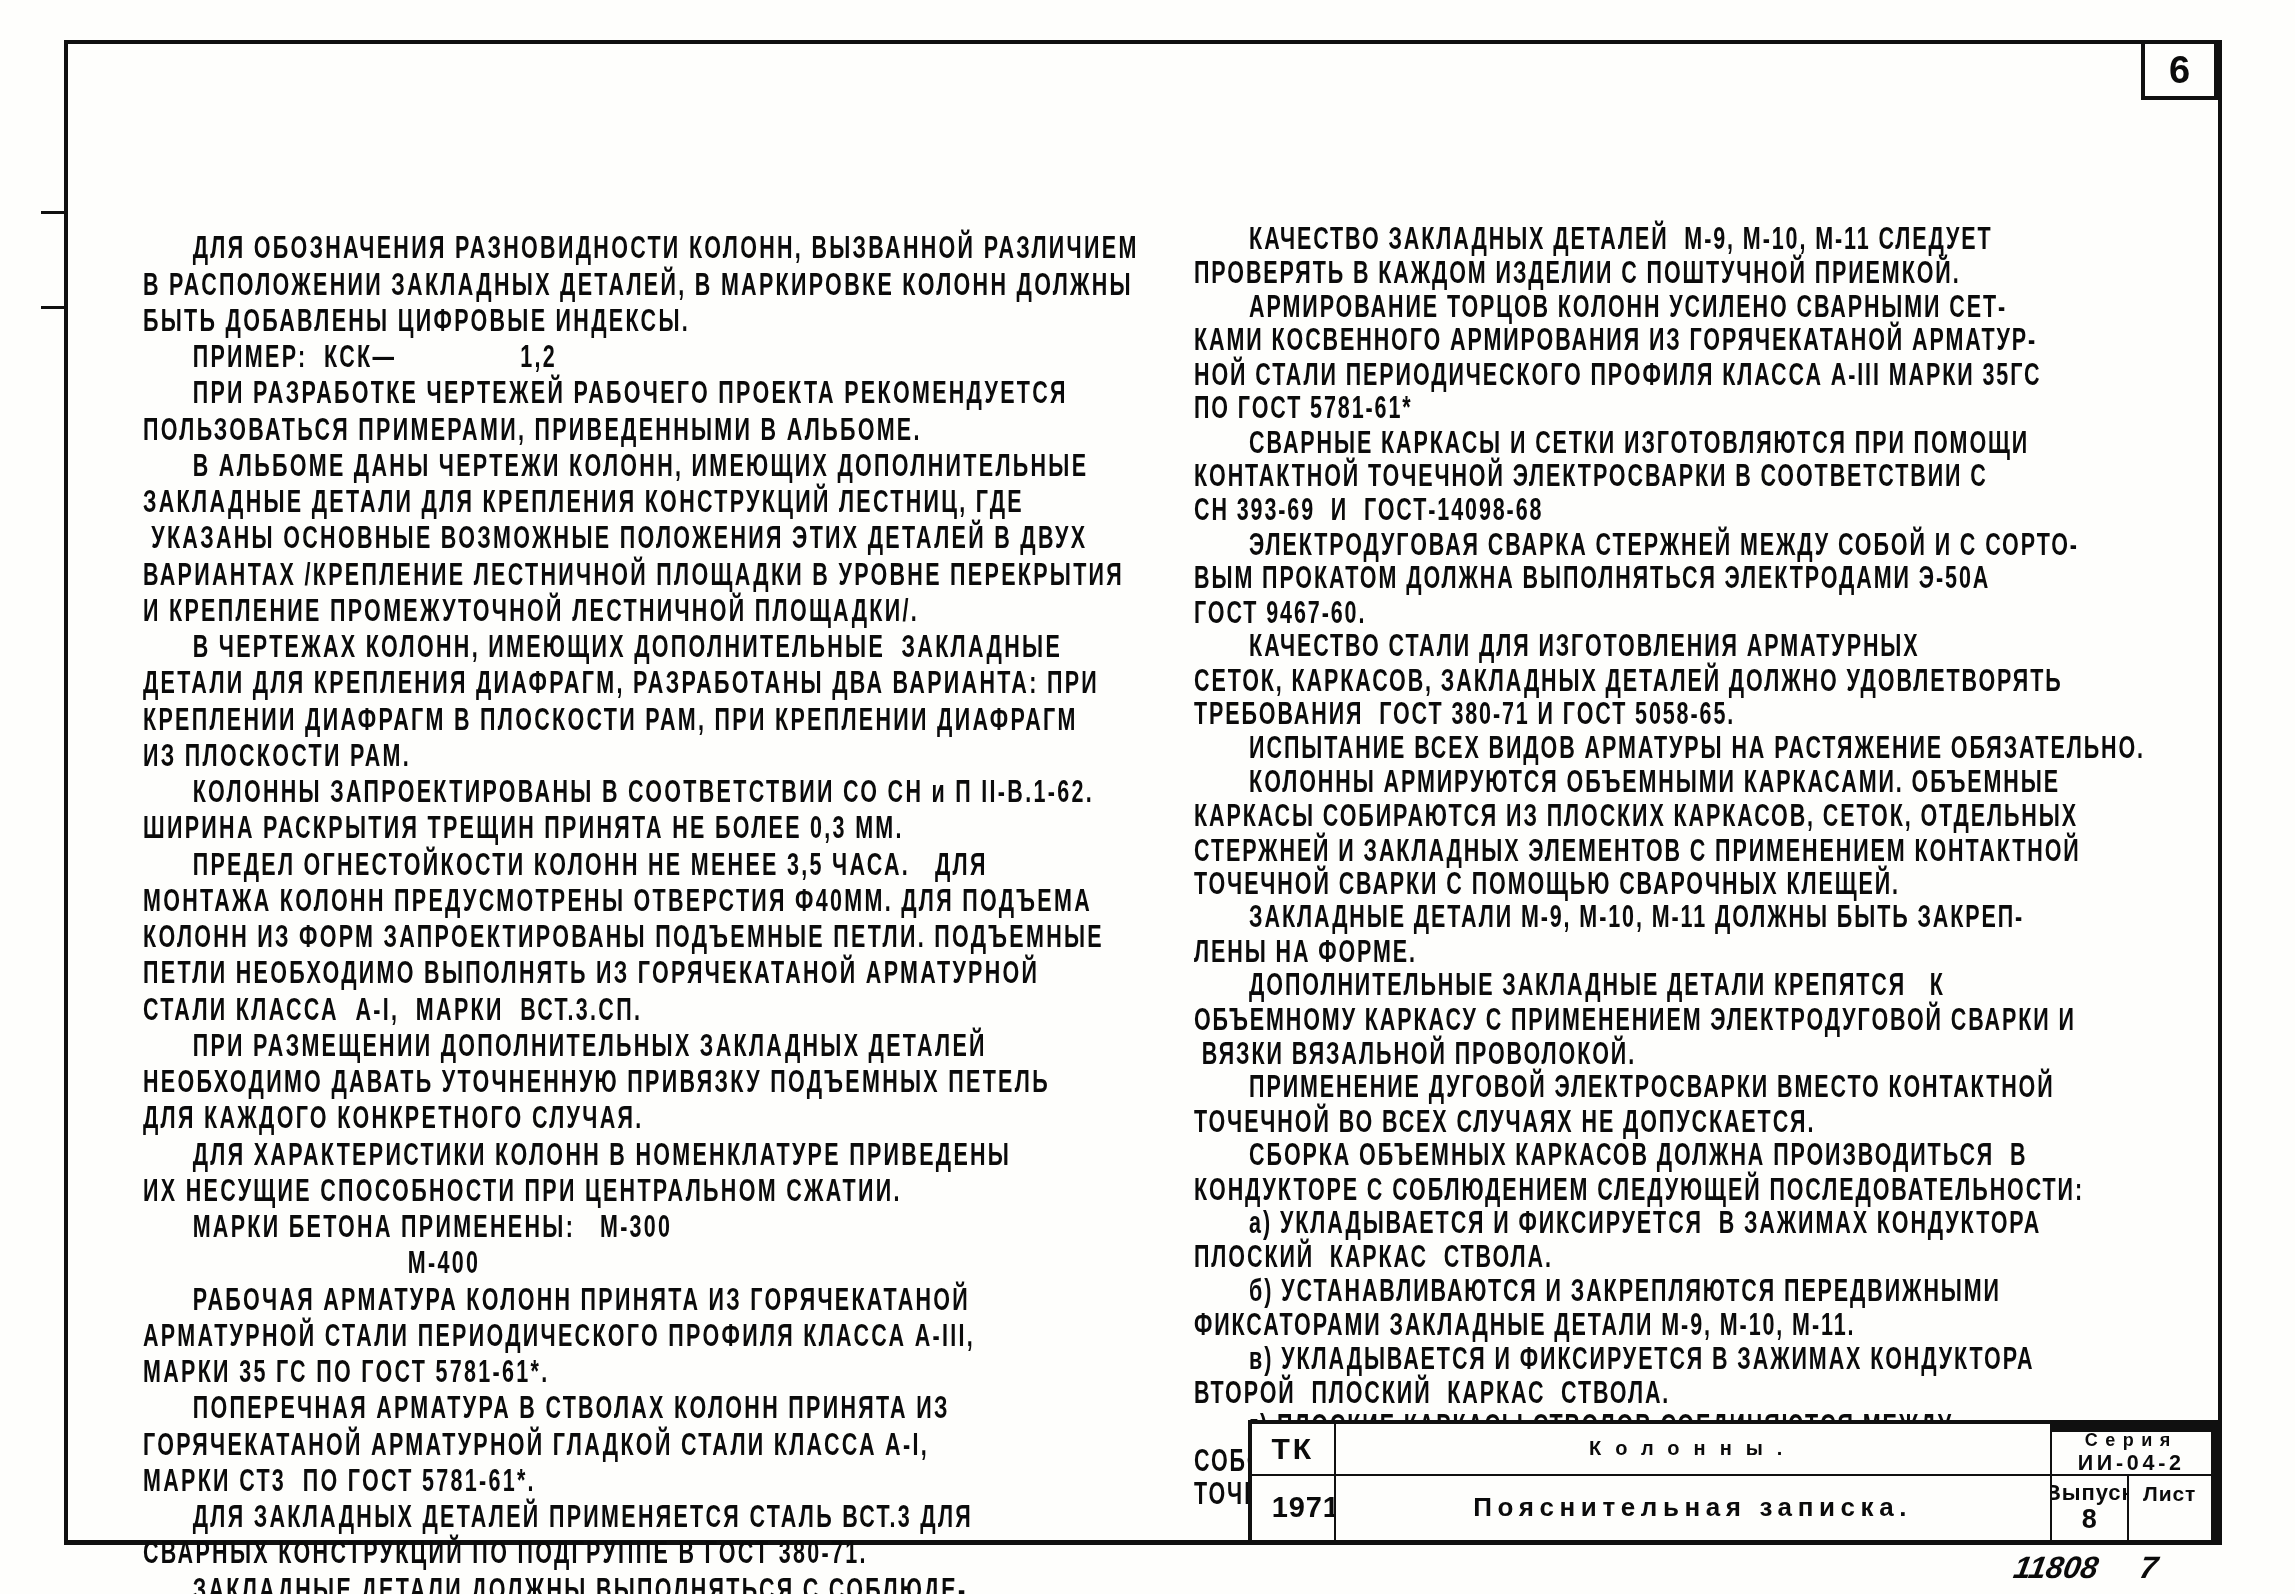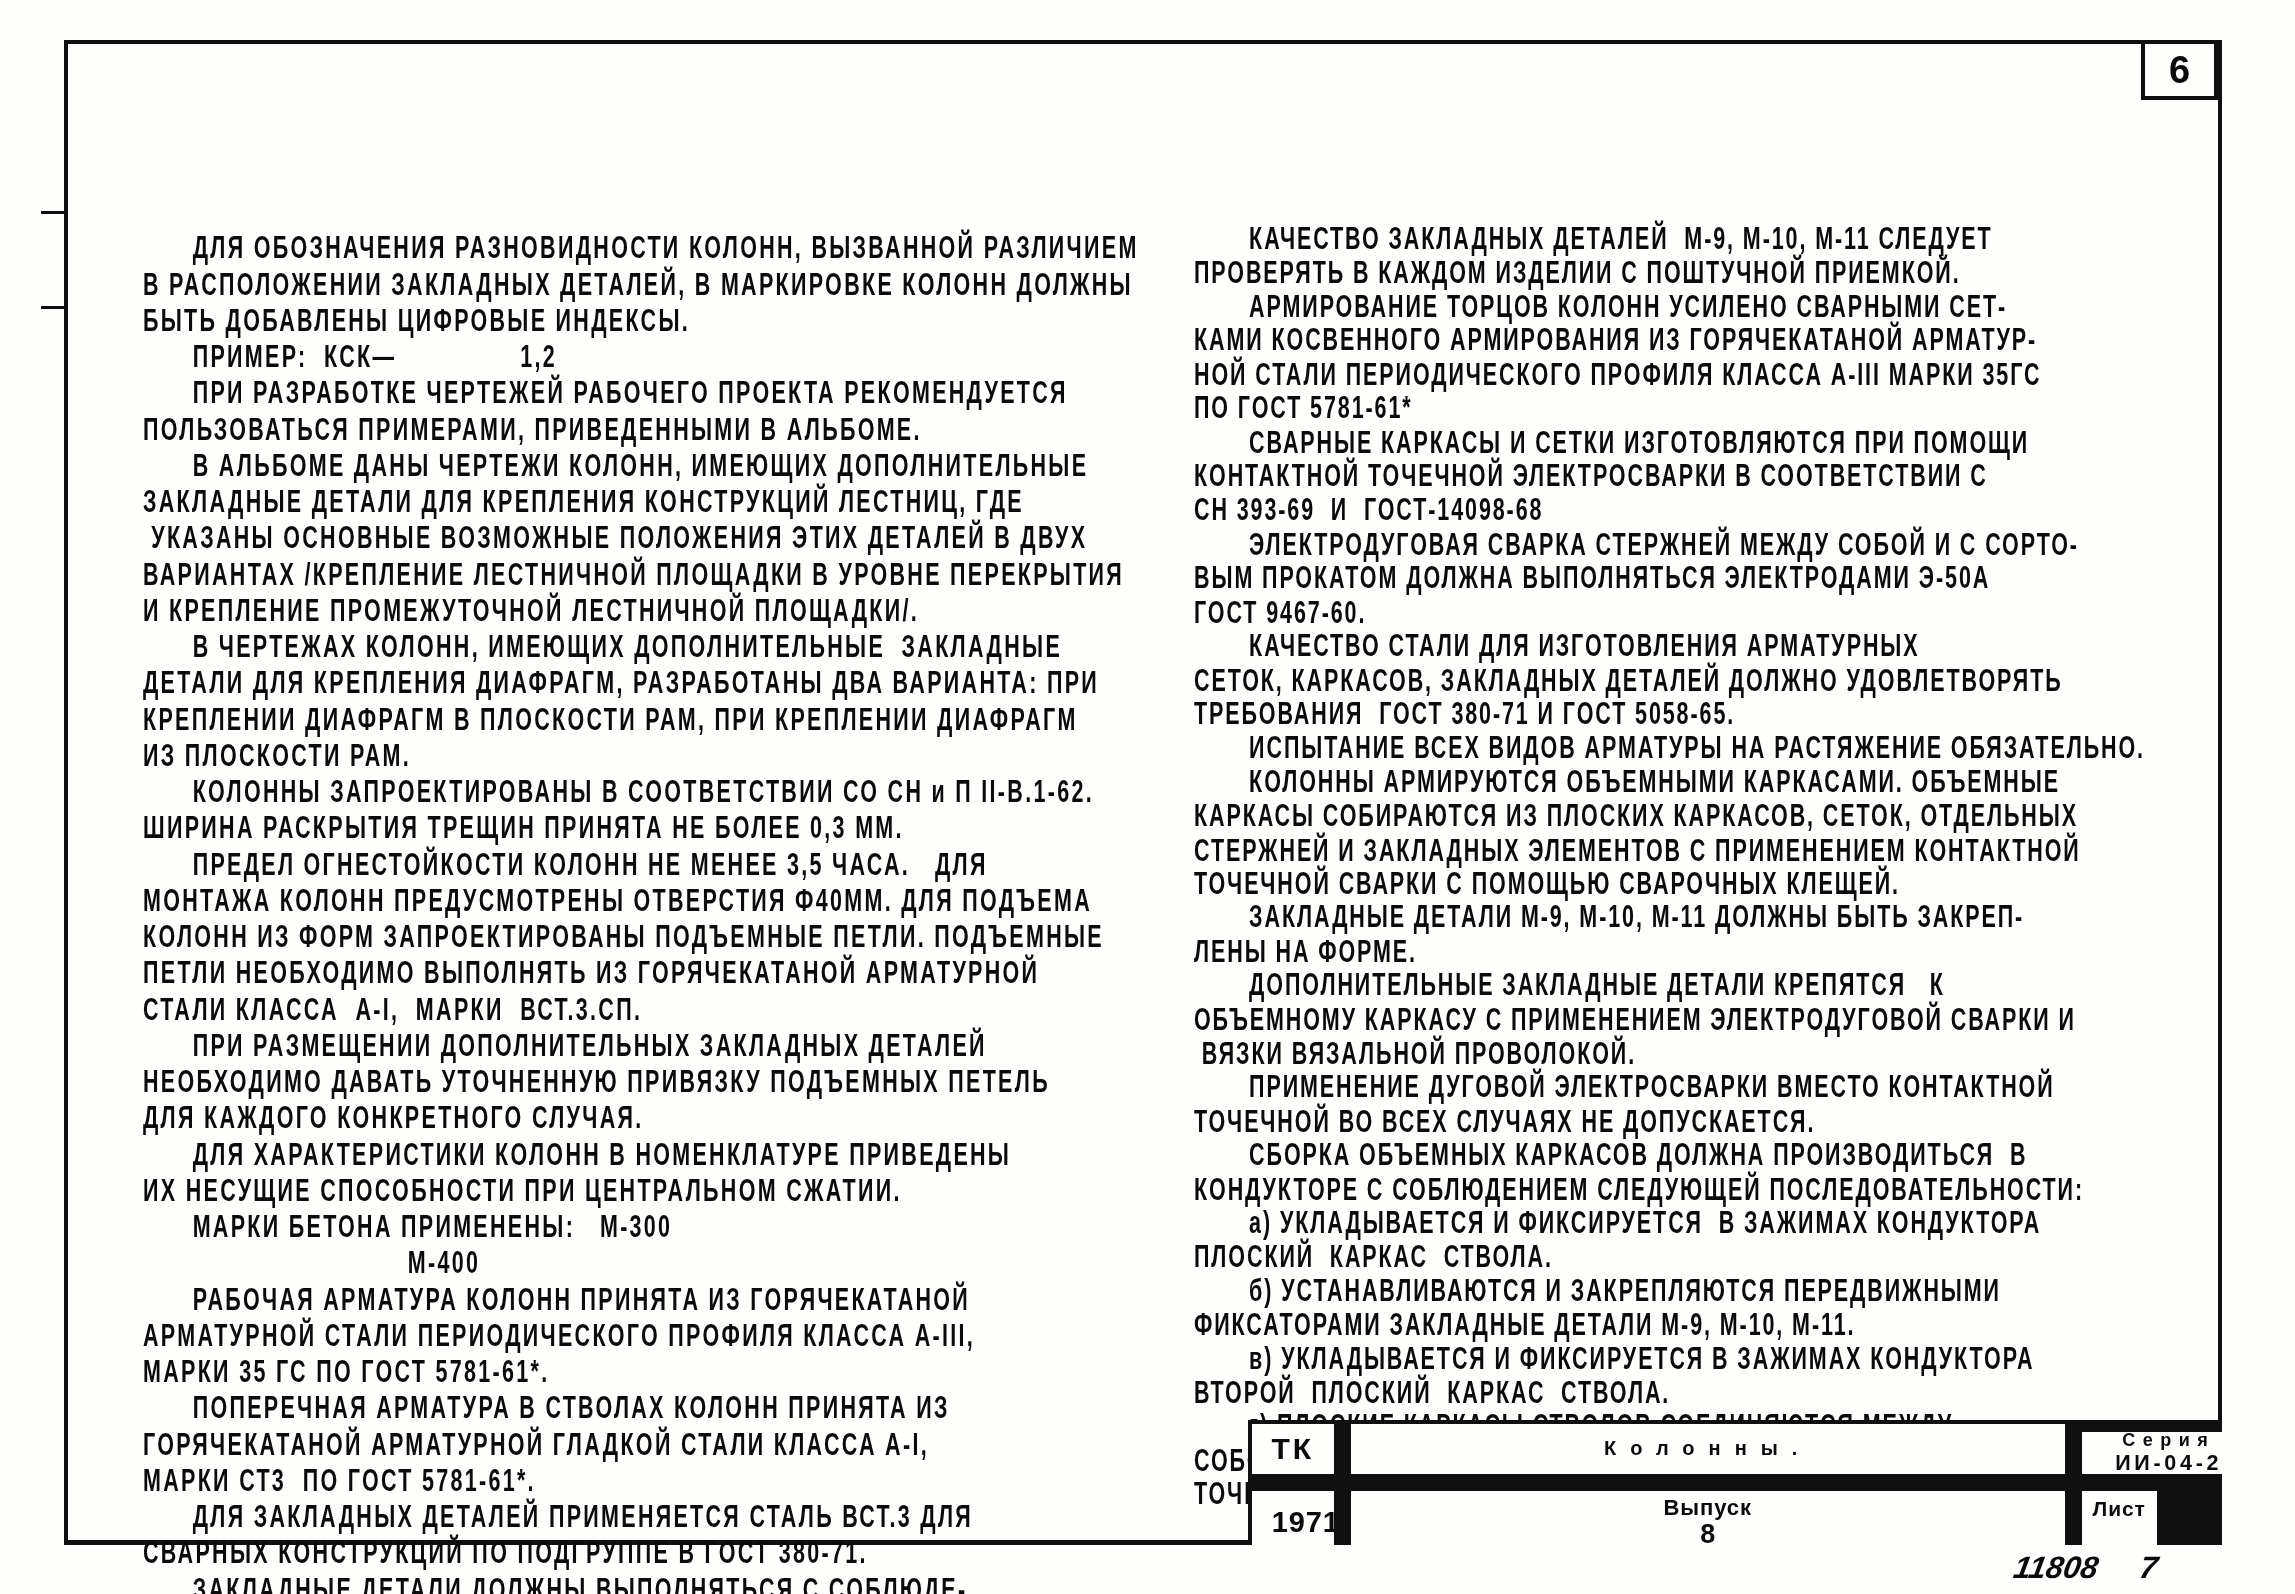--- a/index.html
+++ b/index.html
@@ -53,21 +53,21 @@
     font-size:21.5px; letter-spacing:1.9px; line-height:23.4px;
   }
 
   
   .title-block {
     position:absolute; left:1248px; top:1420px; width:973px; height:124px;
     background:#101010;
     display:grid;
     grid-template-columns:82px 714px 75px 82px;
     grid-template-rows:50px 64px;
-    gap:17px; padding:3.7px; box-sizing:border-box;
+    gap:2px; padding:3.7px; box-sizing:border-box;
   }
   .tb-cell {
     background:#fefefc;
     display:flex; flex-direction:column;
     align-items:center; justify-content:center;
     font-weight:700; text-align:center;
     overflow:hidden;
   }
   .tb-org      { font-size:30px; letter-spacing:2.8px; }
   .tb-title    { font-size:20px; letter-spacing:14px; }
@@ -120,20 +120,23 @@
     <div class="tb-cell tb-title">
       <span>Колонны.</span>
     </div>
     <div class="tb-cell tb-series">
       <span class="tb-label">Серия</span>
       <span class="tb-value">ИИ-04-2</span>
     </div>
     <div class="tb-cell tb-year">
       <span>1971</span>
     </div>
+    <div class="tb-cell tb-subtitle">
+      <span>Пояснительная  записка.</span>
+    </div>
     <div class="tb-cell tb-issue">
       <span class="tb-label">Выпуск</span>
       <span class="tb-value">8</span>
     </div>
     <div class="tb-cell tb-sheet">
       <span class="tb-label">Лист</span>
       <span class="tb-value"></span>
     </div>
   </div>
 

